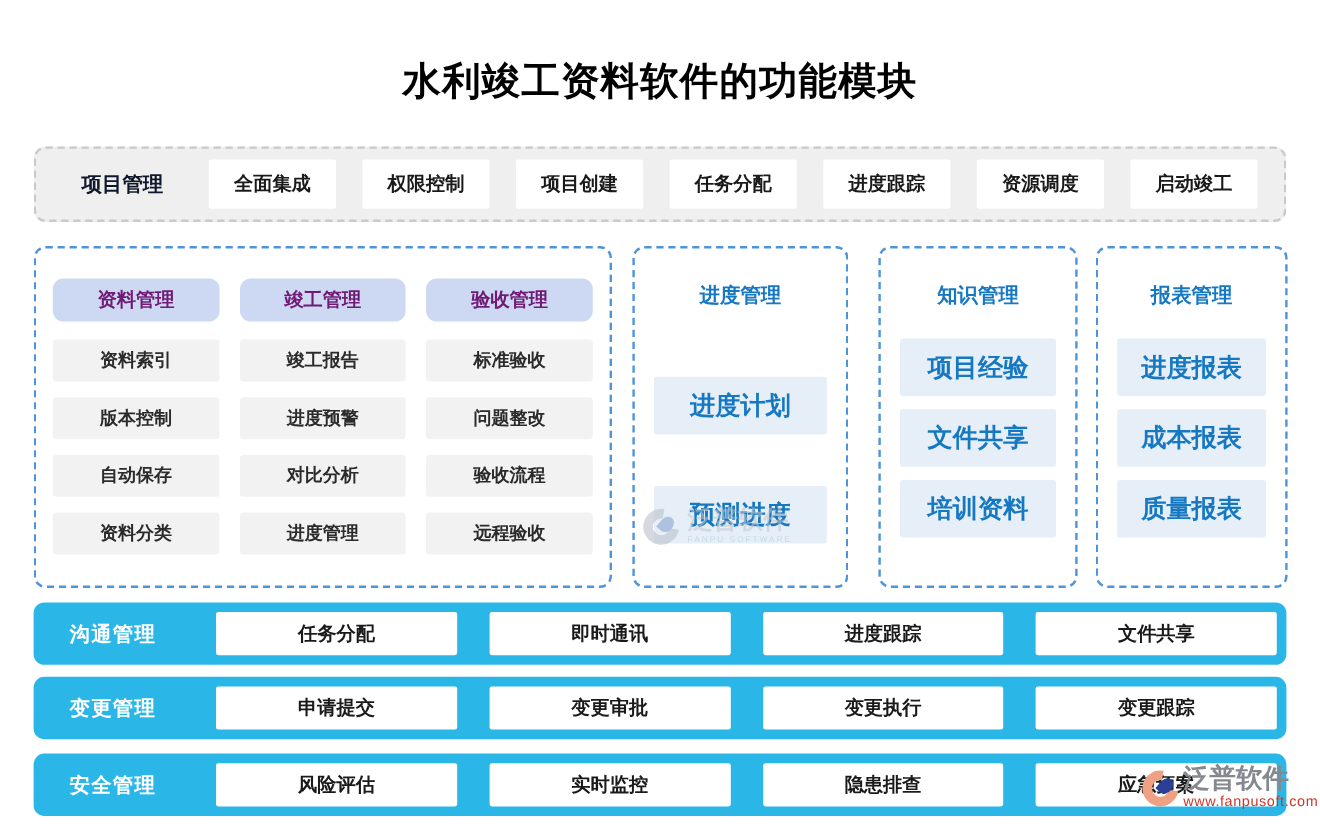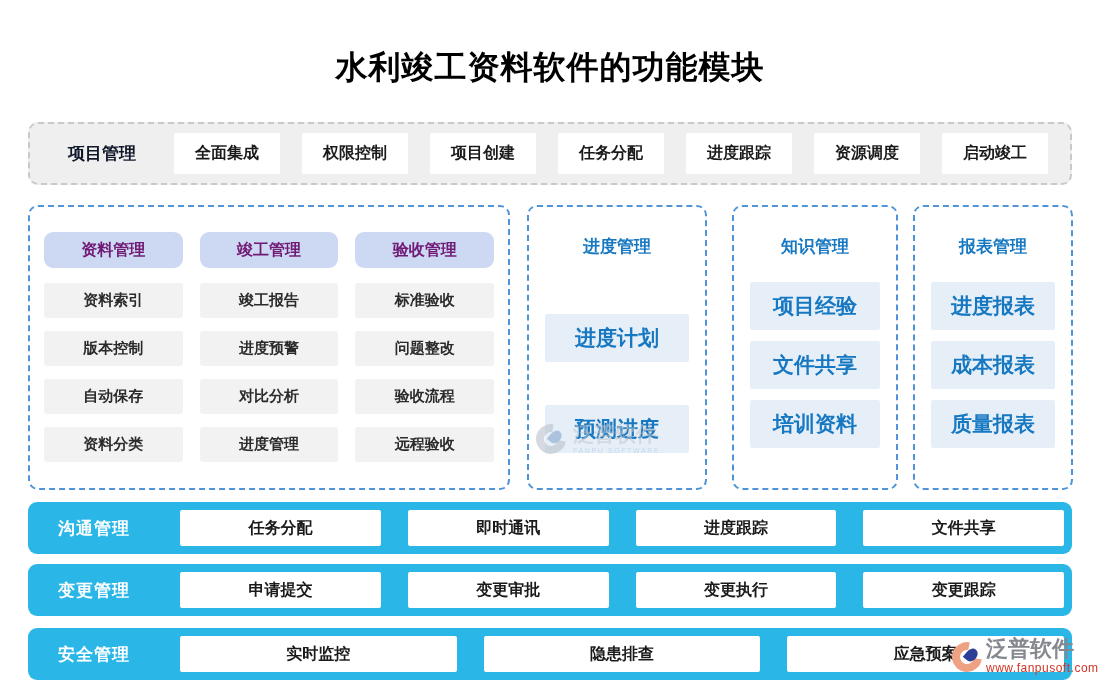--- a/index.html
+++ b/index.html
@@ -158,20 +158,21 @@
 <div class="bar bar2">
   <span class="bar-label">变更管理</span>
   <div class="bar-btn">申请提交</div>
   <div class="bar-btn">变更审批</div>
   <div class="bar-btn">变更执行</div>
   <div class="bar-btn">变更跟踪</div>
 </div>
 
 <div class="bar bar3">
   <span class="bar-label">安全管理</span>
+  <div class="bar-btn">风险评估</div>
   <div class="bar-btn">实时监控</div>
   <div class="bar-btn">隐患排查</div>
   <div class="bar-btn">应急预案</div>
 </div>
 
 <div class="wm wm-center">
   <span class="logo-wrap">
     <span class="ring"></span>
       <span class="accent"></span>
   </span>

